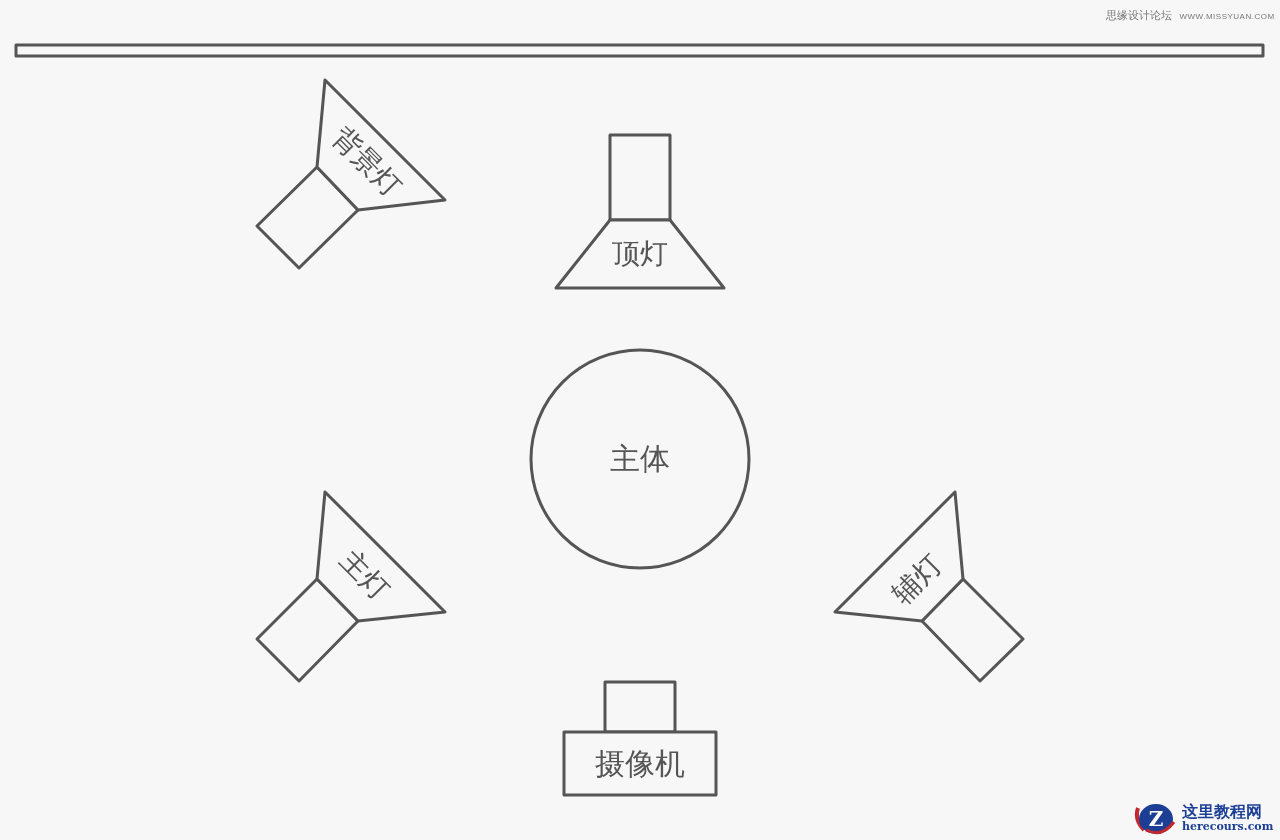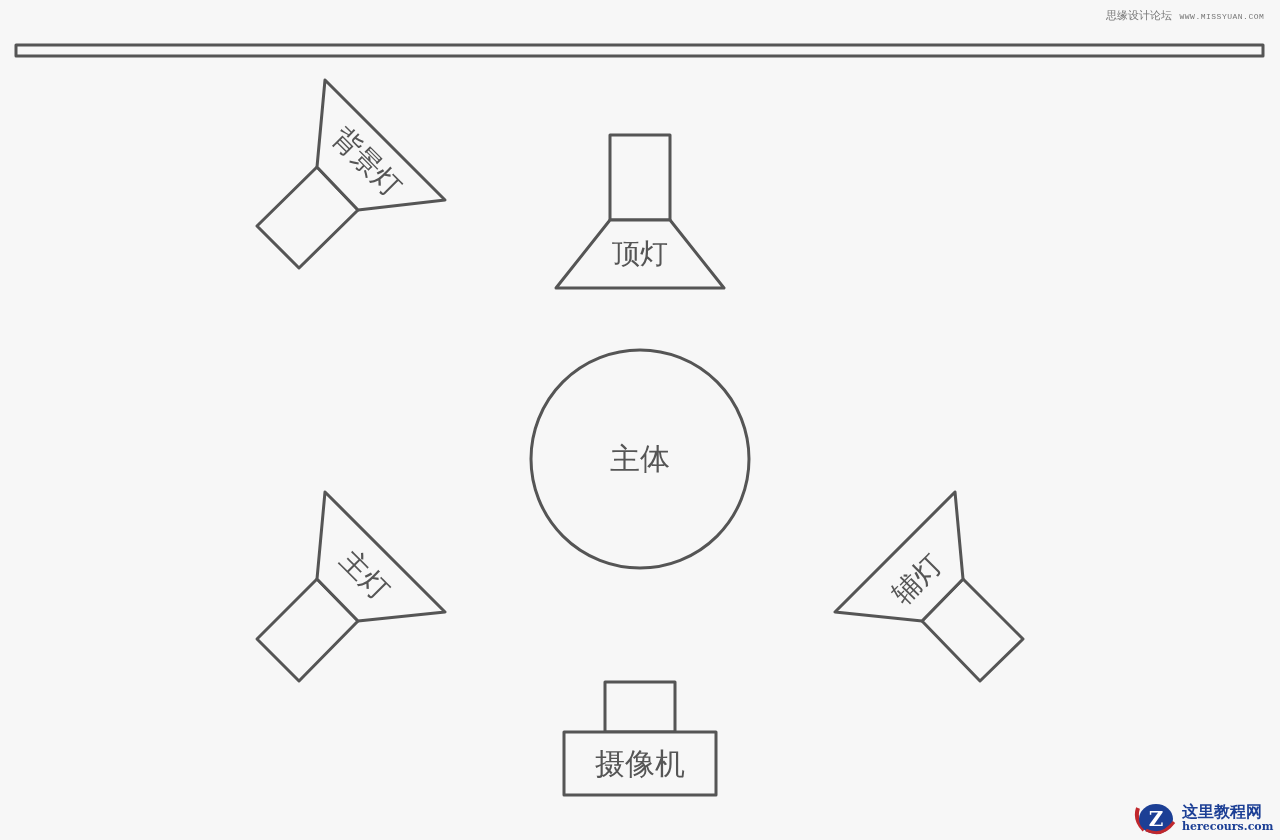--- a/index.html
+++ b/index.html
@@ -7,21 +7,21 @@
       width: 1280px; height: 840px; background: #f7f7f7; position: relative;
       overflow: hidden; font-family: "DejaVu Sans", "Liberation Sans", sans-serif;
     }
     svg { position: absolute; left: 0; top: 0; }
     .shape { fill: #f7f7f7; stroke: #555555; stroke-width: 3; stroke-linejoin: round; }
     .label { fill: #555555; font-family: "DejaVu Sans", "Liberation Sans", sans-serif; }
     .wm-top {
       position: absolute; top: 8px; left: 1106px; font-size: 11px; color: #777;
       white-space: nowrap;
     }
-    .wm-top .site { font-size: 8px; letter-spacing: 0.5px; margin-left: 4px; font-family: Liberation Mono, monospace; }
+    .wm-top .site { font-size: 8px; letter-spacing: 0.5px; margin-left: 4px; font-family: Liberation Sans, sans-serif; }
     .wm-bottom {
       position: absolute; left: 1132px; top: 796px; width: 148px; height: 44px;
       display: flex; align-items: center;
     }
     .wm-logo {
       width: 44px; height: 40px; position: relative;
     }
     .wm-text { margin-left: 6px; line-height: 1.1; }
     .wm-cn { color: #1c3f95; font-weight: bold; font-size: 16px; font-family: "DejaVu Serif", "Liberation Serif", serif; }
     .wm-en { color: #1c3f95; font-weight: bold; font-size: 11px; font-family: "DejaVu Serif", "Liberation Serif", serif; text-align: center; }

